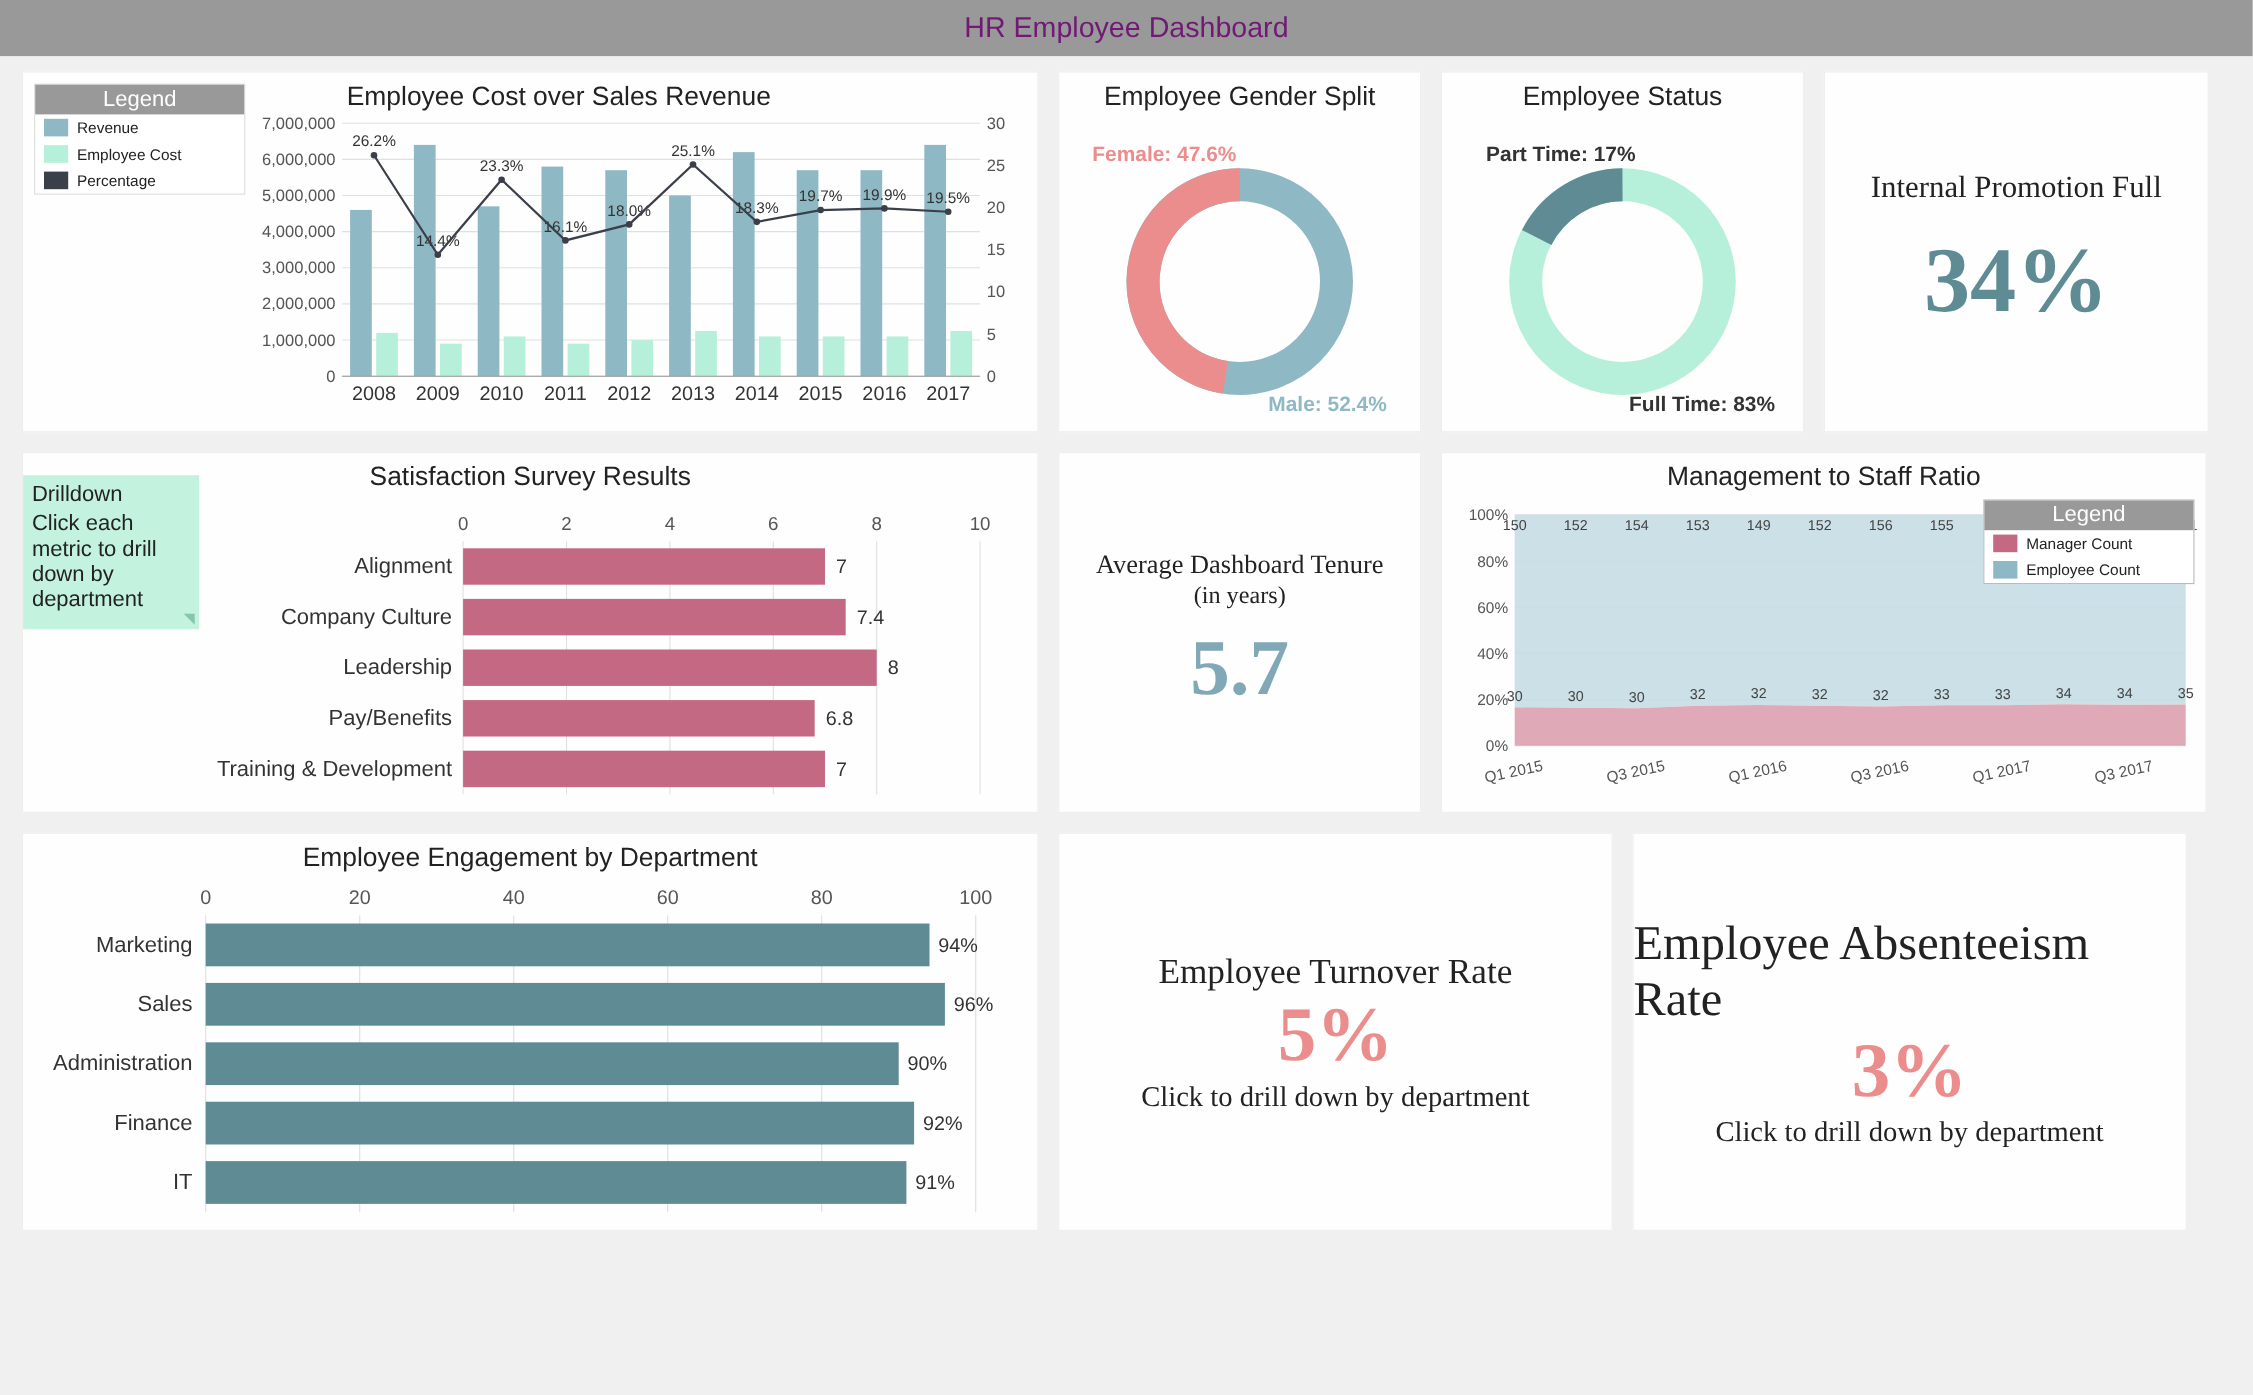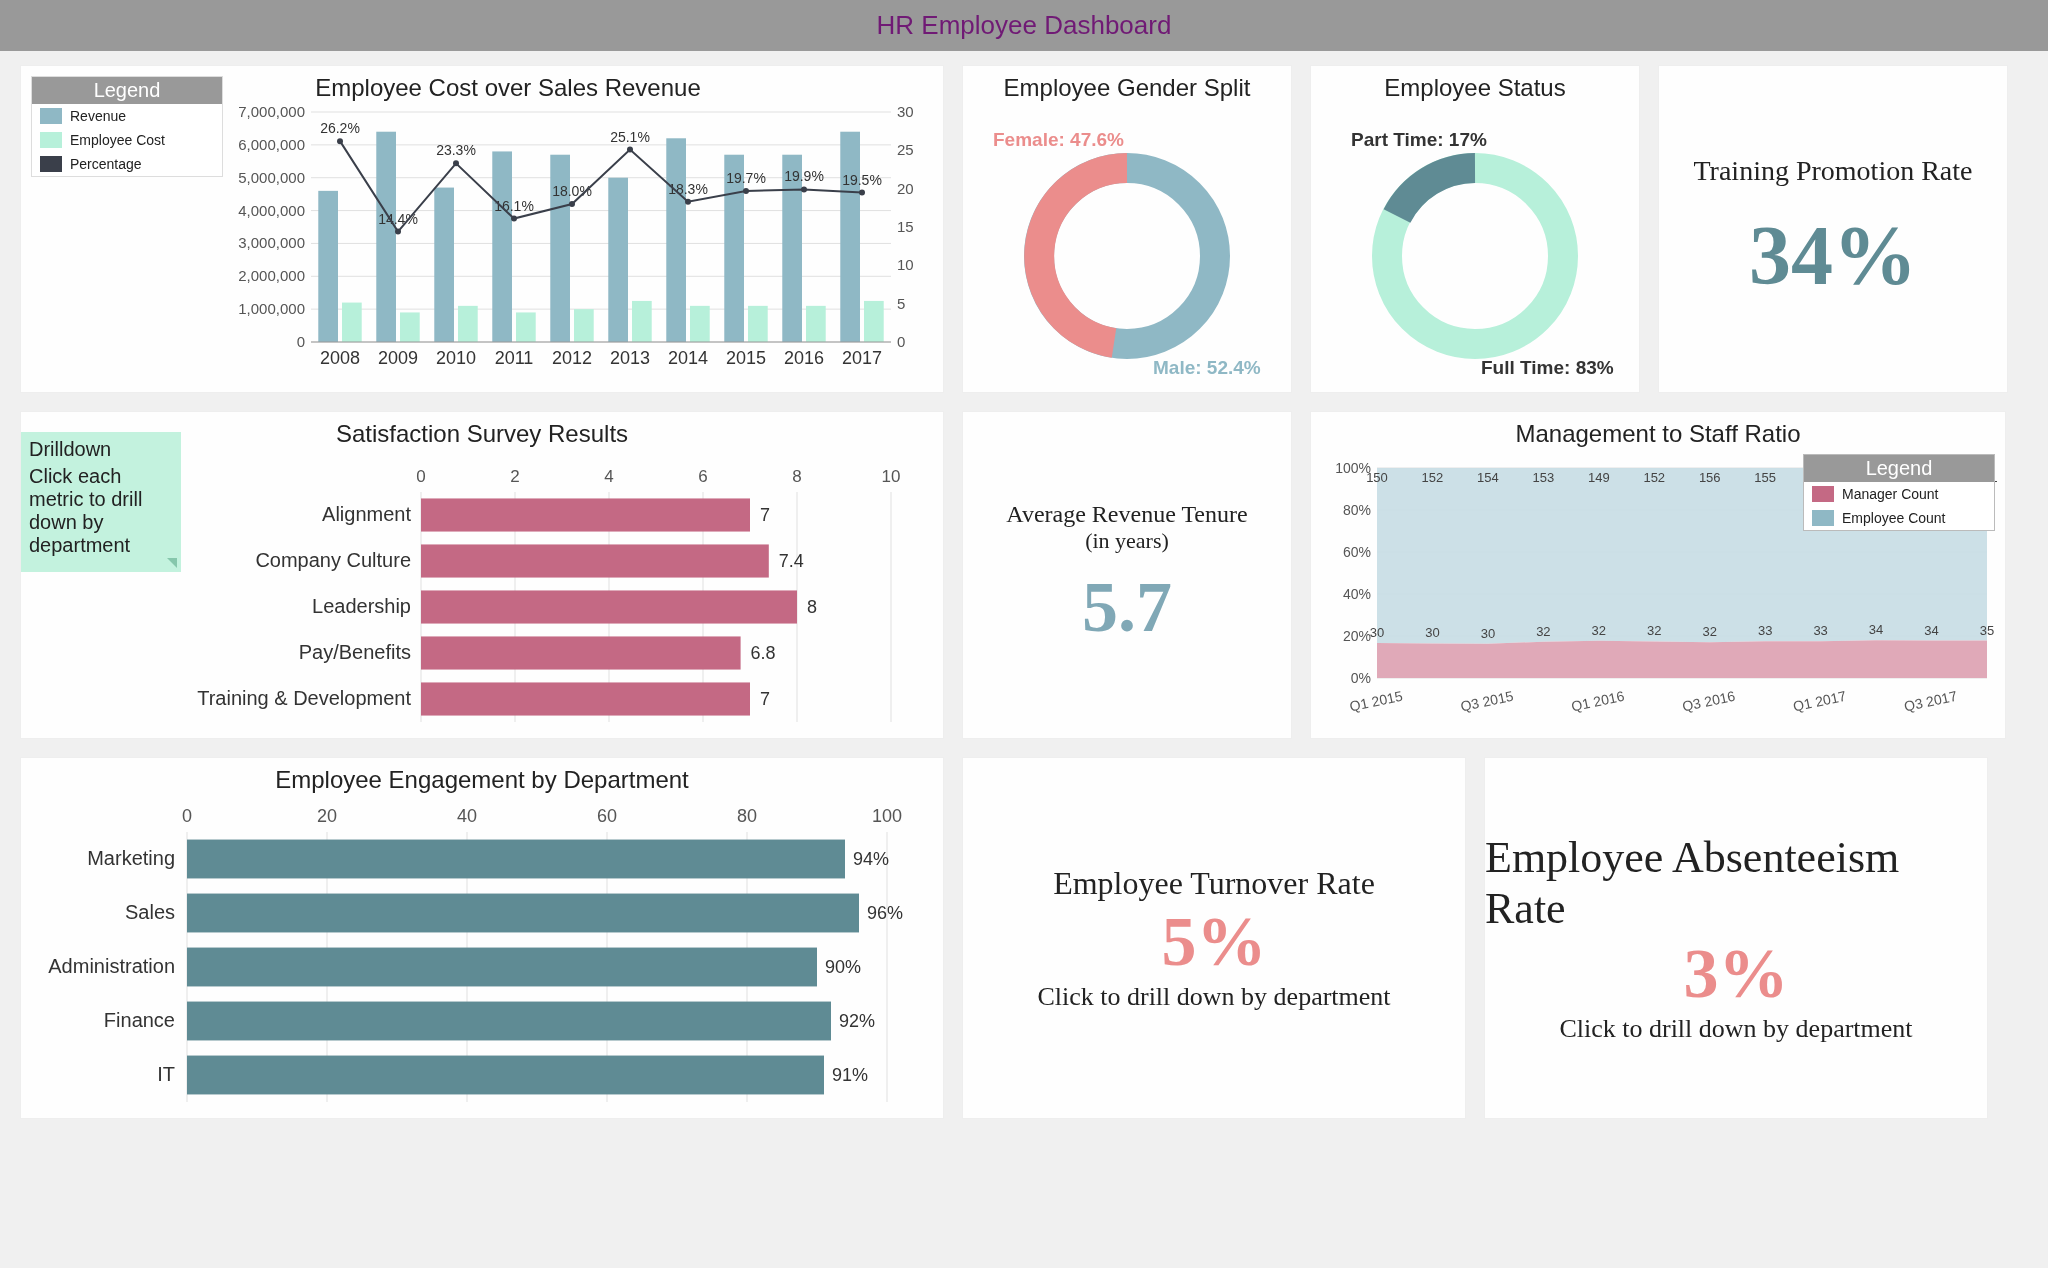--- a/index.html
+++ b/index.html
@@ -168,21 +168,21 @@
           <g transform="translate(164,150)">
             <circle r="88" fill="none" stroke="#b7f0da" stroke-width="30"></circle>
             <path d="M 0 -88 A 88 88 0 0 0 -78 -40" fill="none" stroke="#5f8b94" stroke-width="30"></path>
           </g>
           <text x="40" y="40" class="donut-label" fill="#333">Part Time: 17%</text>
           <text x="170" y="268" class="donut-label" fill="#333">Full Time: 83%</text>
         </svg>
       </div>
 
       <div class="card c1d">
-        <div class="serif kpi-title">Training Promotion Rate</div>
+        <div class="serif kpi-title">Internal Promotion Full</div>
         <div class="big-teal" style="font-size:84px;margin-top:20px;">34%</div>
       </div>
     </div>
 
     <div class="row">
 
       <div class="card c2a">
         <div class="sticky">
           <div style="font-weight:400">Drilldown</div>
           <div style="margin-top:4px">Click each metric to drill down by department</div>
@@ -213,21 +213,21 @@
             <rect x="230" y="174.44" width="319.59999999999997" height="33.12" class="bar-pink"></rect>
             <text x="220" y="197" text-anchor="end" font-size="20" fill="#333">Pay/Benefits</text>
             <text x="559.5999999999999" y="197" font-size="18" fill="#333">6.8</text>
             <rect x="230" y="220.44" width="329" height="33.12" class="bar-pink"></rect>
             <text x="220" y="243" text-anchor="end" font-size="20" fill="#333">Training &amp; Development</text>
             <text x="569" y="243" font-size="18" fill="#333">7</text>
           </svg>
       </div>
 
       <div class="card c2b">
-        <div class="serif" style="font-size:24px;text-align:center">Average Revenue Tenure</div>
+        <div class="serif" style="font-size:24px;text-align:center">Average Dashboard Tenure</div>
         <div class="serif" style="font-size:22px">(in years)</div>
         <div class="big-blue" style="font-size:72px;margin-top:12px;">5.7</div>
       </div>
 
       <div class="card c2c">
         <div class="card-title">Management to Staff Ratio</div>
         <svg id="ratio-svg" width="680" height="270" style="position:absolute;left:6px;top:46px;">
             <line x1="60" x2="670" y1="220" y2="220" class="grid-line"></line>
             <text x="54" y="225" text-anchor="end" font-size="14" fill="#555">0%</text>
             <line x1="60" x2="670" y1="178" y2="178" class="grid-line"></line>

